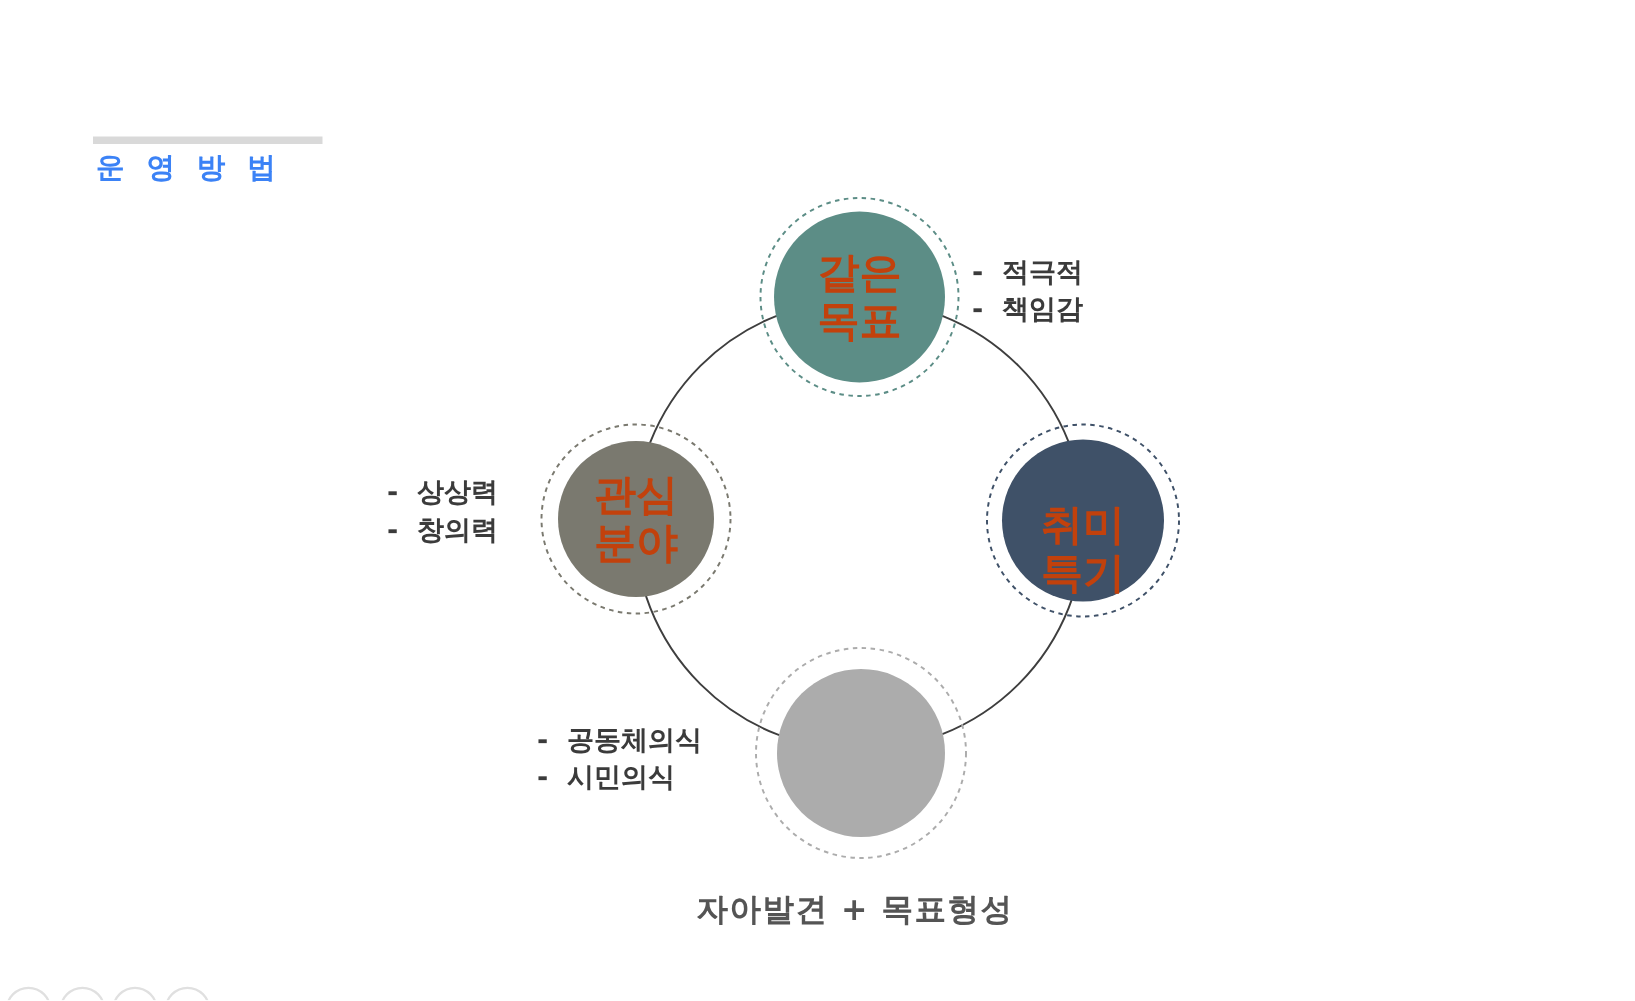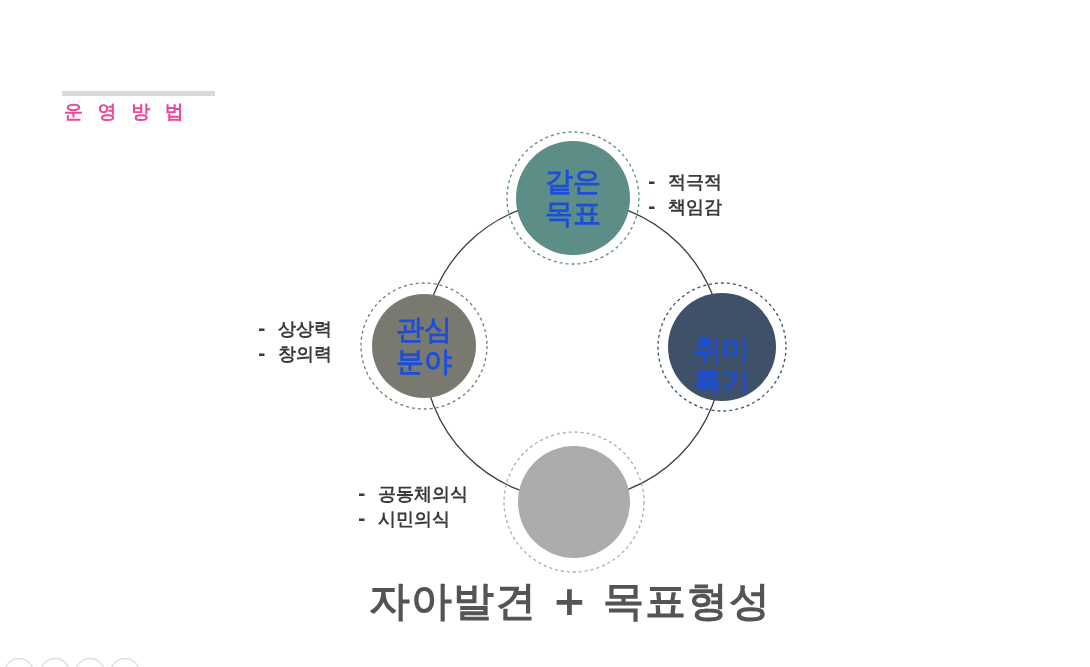--- a/index.html
+++ b/index.html
@@ -22,37 +22,37 @@
     width: 153px;
     height: 5px;
     background: #d9d9d9;
   }
   .page-title {
     position: absolute;
     left: 64px;
     top: 99px;
     font-size: 19px;
     font-weight: bold;
-    color: #ec4899;
+    color: #3b82f6;
     letter-spacing: 4px;
     white-space: pre;
   }
   
   .diagram-svg {
     position: absolute;
     left: 0;
     top: 0;
     width: 1090px;
     height: 667px;
   }
   
   .node-label {
     position: absolute;
     transform: translate(-50%, -50%);
-    color: #1d4ed8;
+    color: #c2410c;
     font-weight: bold;
     text-align: center;
     font-size: 28px;
     line-height: 1.14;
     white-space: nowrap;
   }
   .node-label span { display: block; }
   
   .bullets {
     position: absolute;
@@ -63,23 +63,23 @@
   }
   .bullet-line { white-space: pre; }
   .bullets-top    { left: 648px; top: 153px; margin-top: 16px; }
   .bullets-right  { left: 803px; top: 316px; }
   .bullets-left   { left: 258px; top: 316px; }
   .bullets-bottom { left: 358px; top: 481px; }
   
   .caption {
     position: absolute;
     left: 570px;
-    top: 574px;
+    top: 592px;
     transform: translateX(-50%);
-    font-size: 41px;
+    font-size: 21px;
     font-weight: bold;
     color: #545454;
     letter-spacing: 1px;
     white-space: nowrap;
   }
 </style>
 </head>
 <body>
 
 <div class="slide">

